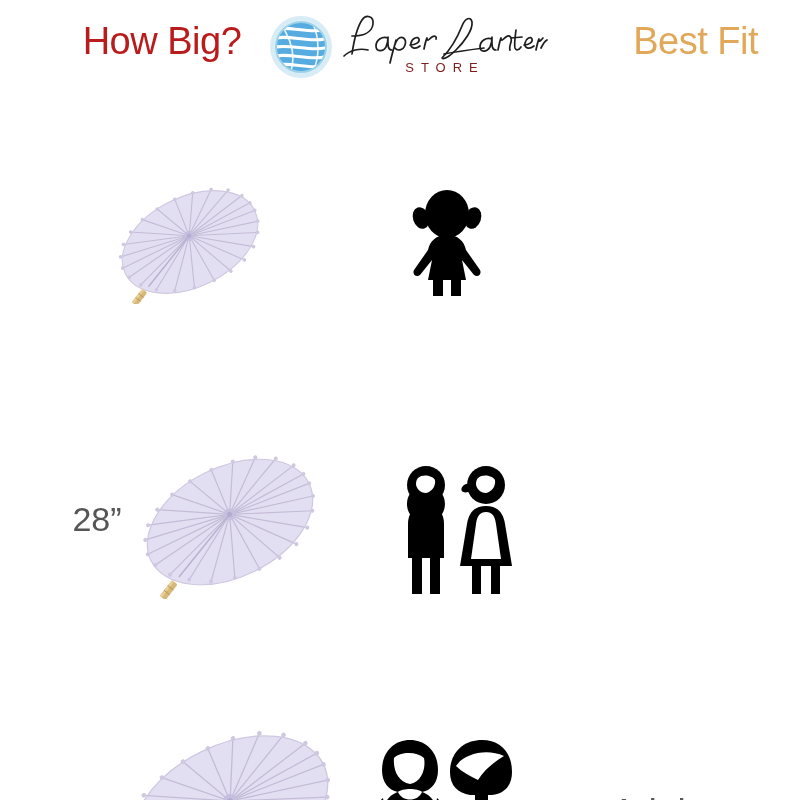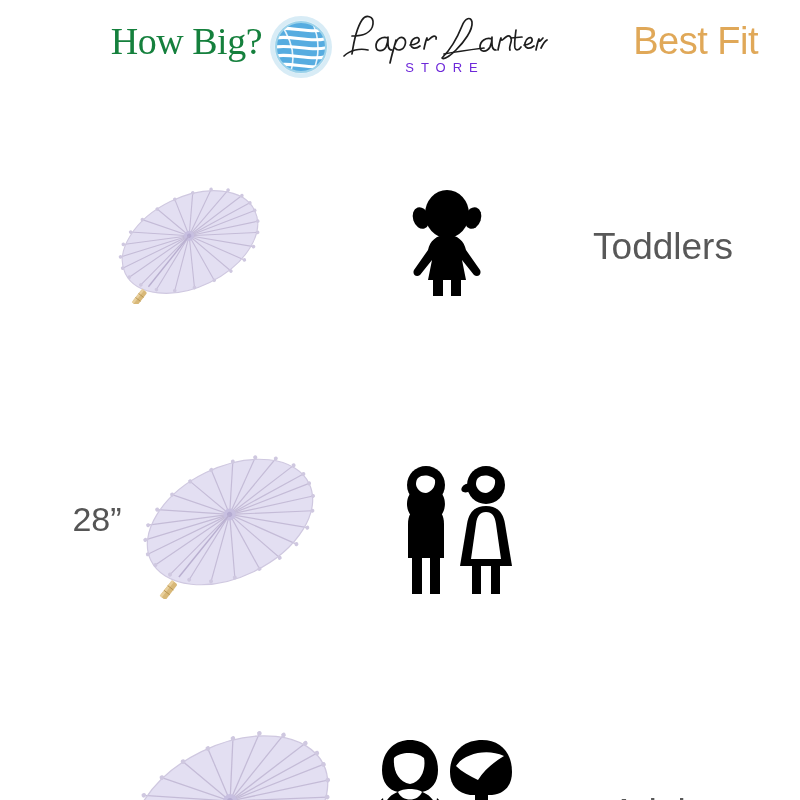--- a/index.html
+++ b/index.html
@@ -28,28 +28,27 @@
     left: 0;
     top: 0;
     width: 800px;
     height: 92px;
   }
   .header-howbig {
     position: absolute;
     left: 62px;
     top: 18px;
     width: 200px;
-    text-align: right;
+    text-align: center;
     font-size: 38px;
     font-weight: 400;
-    color: #15803d;
+    color: #b91c1c;
     letter-spacing: -0.5px;
     line-height: 46px;
     white-space: nowrap;
-    font-family: Liberation Serif, serif;
   }
   .header-bestfit {
     position: absolute;
     left: 548px;
     top: 18px;
     width: 210px;
     text-align: right;
     font-size: 38px;
     font-weight: 400;
     color: #e0a858;
@@ -88,21 +87,21 @@
     height: 54px;
   }
   .logo-store {
     position: absolute;
     left: 32px;
     top: 50px;
     width: 150px;
     text-align: center;
     font-size: 13px;
     letter-spacing: 7px;
-    color: #6d28d9;
+    color: #7f1d1d;
     font-weight: 400;
   }
 
   
   .row {
     position: absolute;
     left: 0;
     width: 800px;
   }
   .size-label {
@@ -291,21 +290,20 @@
           <ellipse cx="55" cy="28" rx="22" ry="24"></ellipse>
           <ellipse cx="29" cy="32" rx="8" ry="11" transform="rotate(-18 29 32)"></ellipse>
           <ellipse cx="81" cy="32" rx="8" ry="11" transform="rotate(18 81 32)"></ellipse>
           <path d="M55 49 C 44 49, 38 55, 36 64 L 22 84 C 20 88, 24 92, 28 89 L 40 74 L 36 94 L 74 94 L 70 74 L 82 89 C 86 92, 90 88, 88 84 L 74 64 C 72 55, 66 49, 55 49 Z"></path>
           <rect x="41" y="94" width="10" height="20"></rect>
           <rect x="59" y="94" width="10" height="20"></rect>
         </g>
       </svg>
     </div>
 
-    <div class="fit-label" style="left:538px; top:138px;">Toddlers</div>
   </div>
 
   <div class="row" style="top:232px; height:155px;margin-left:16px;">
     <div class="size-label" style="left:26px; top:268px;">28”</div>
 
     <div class="parasol-slot" style="left:110px; top:212px; width:205px; height:155px;">
       <svg viewBox="0 0 205 155" width="205" height="155">
         <g transform="translate(104,78) rotate(-26)">
           <g>
             <ellipse cx="0" cy="0" rx="88" ry="55" fill="#e3dff2"></ellipse>

